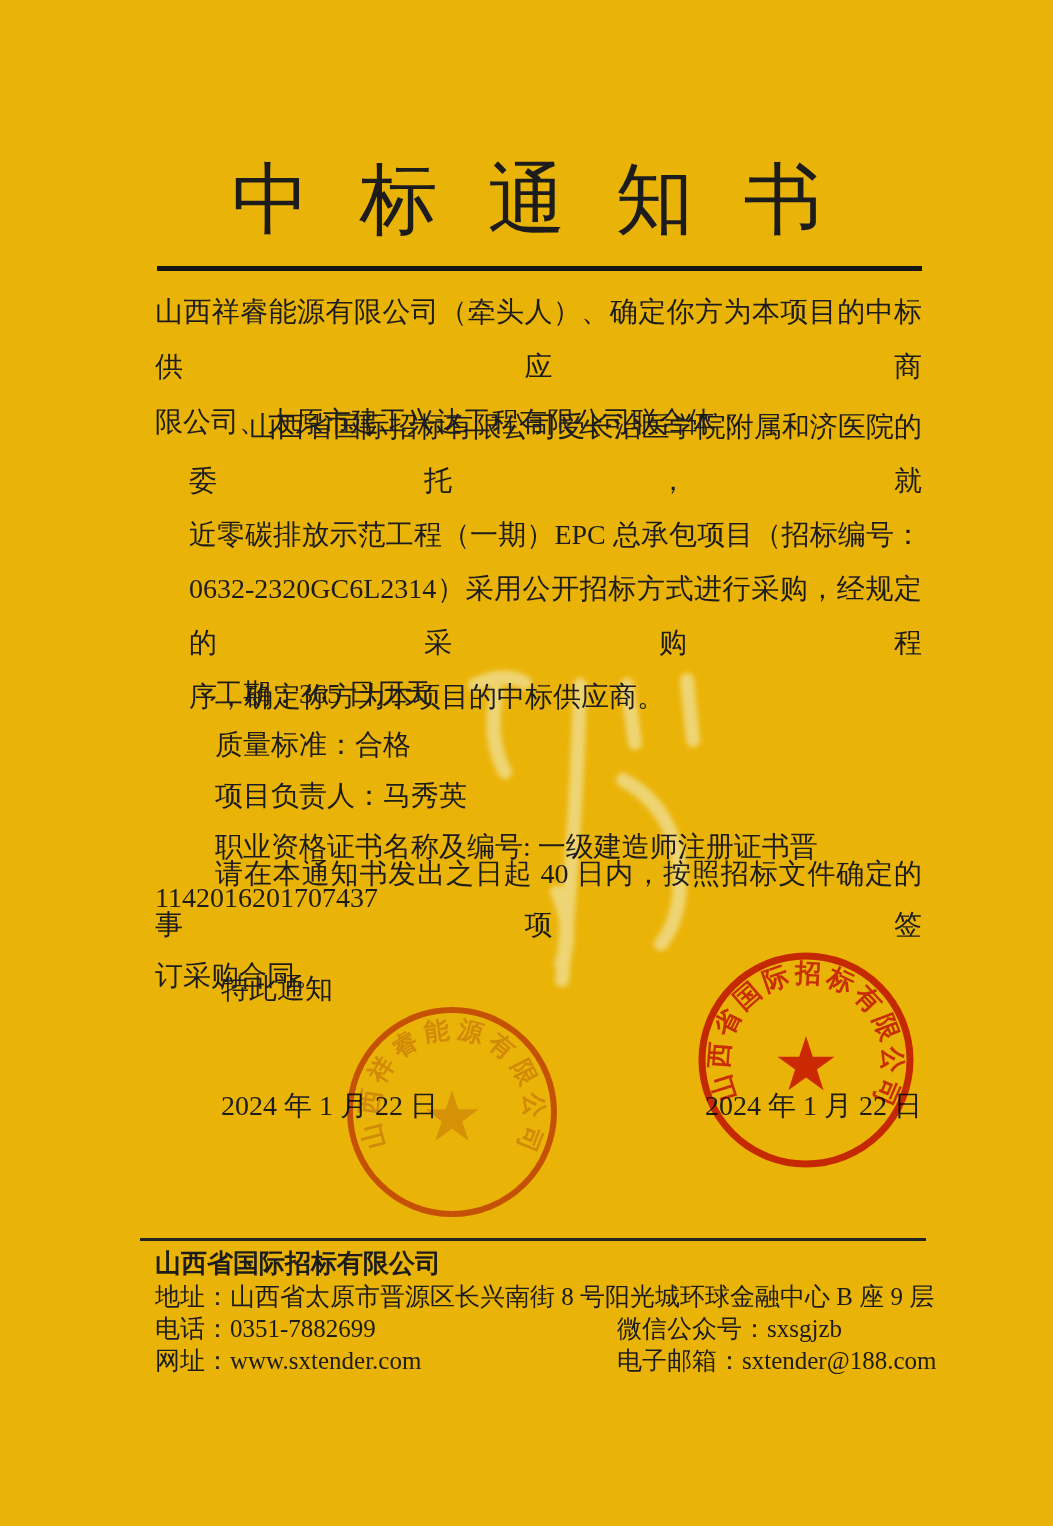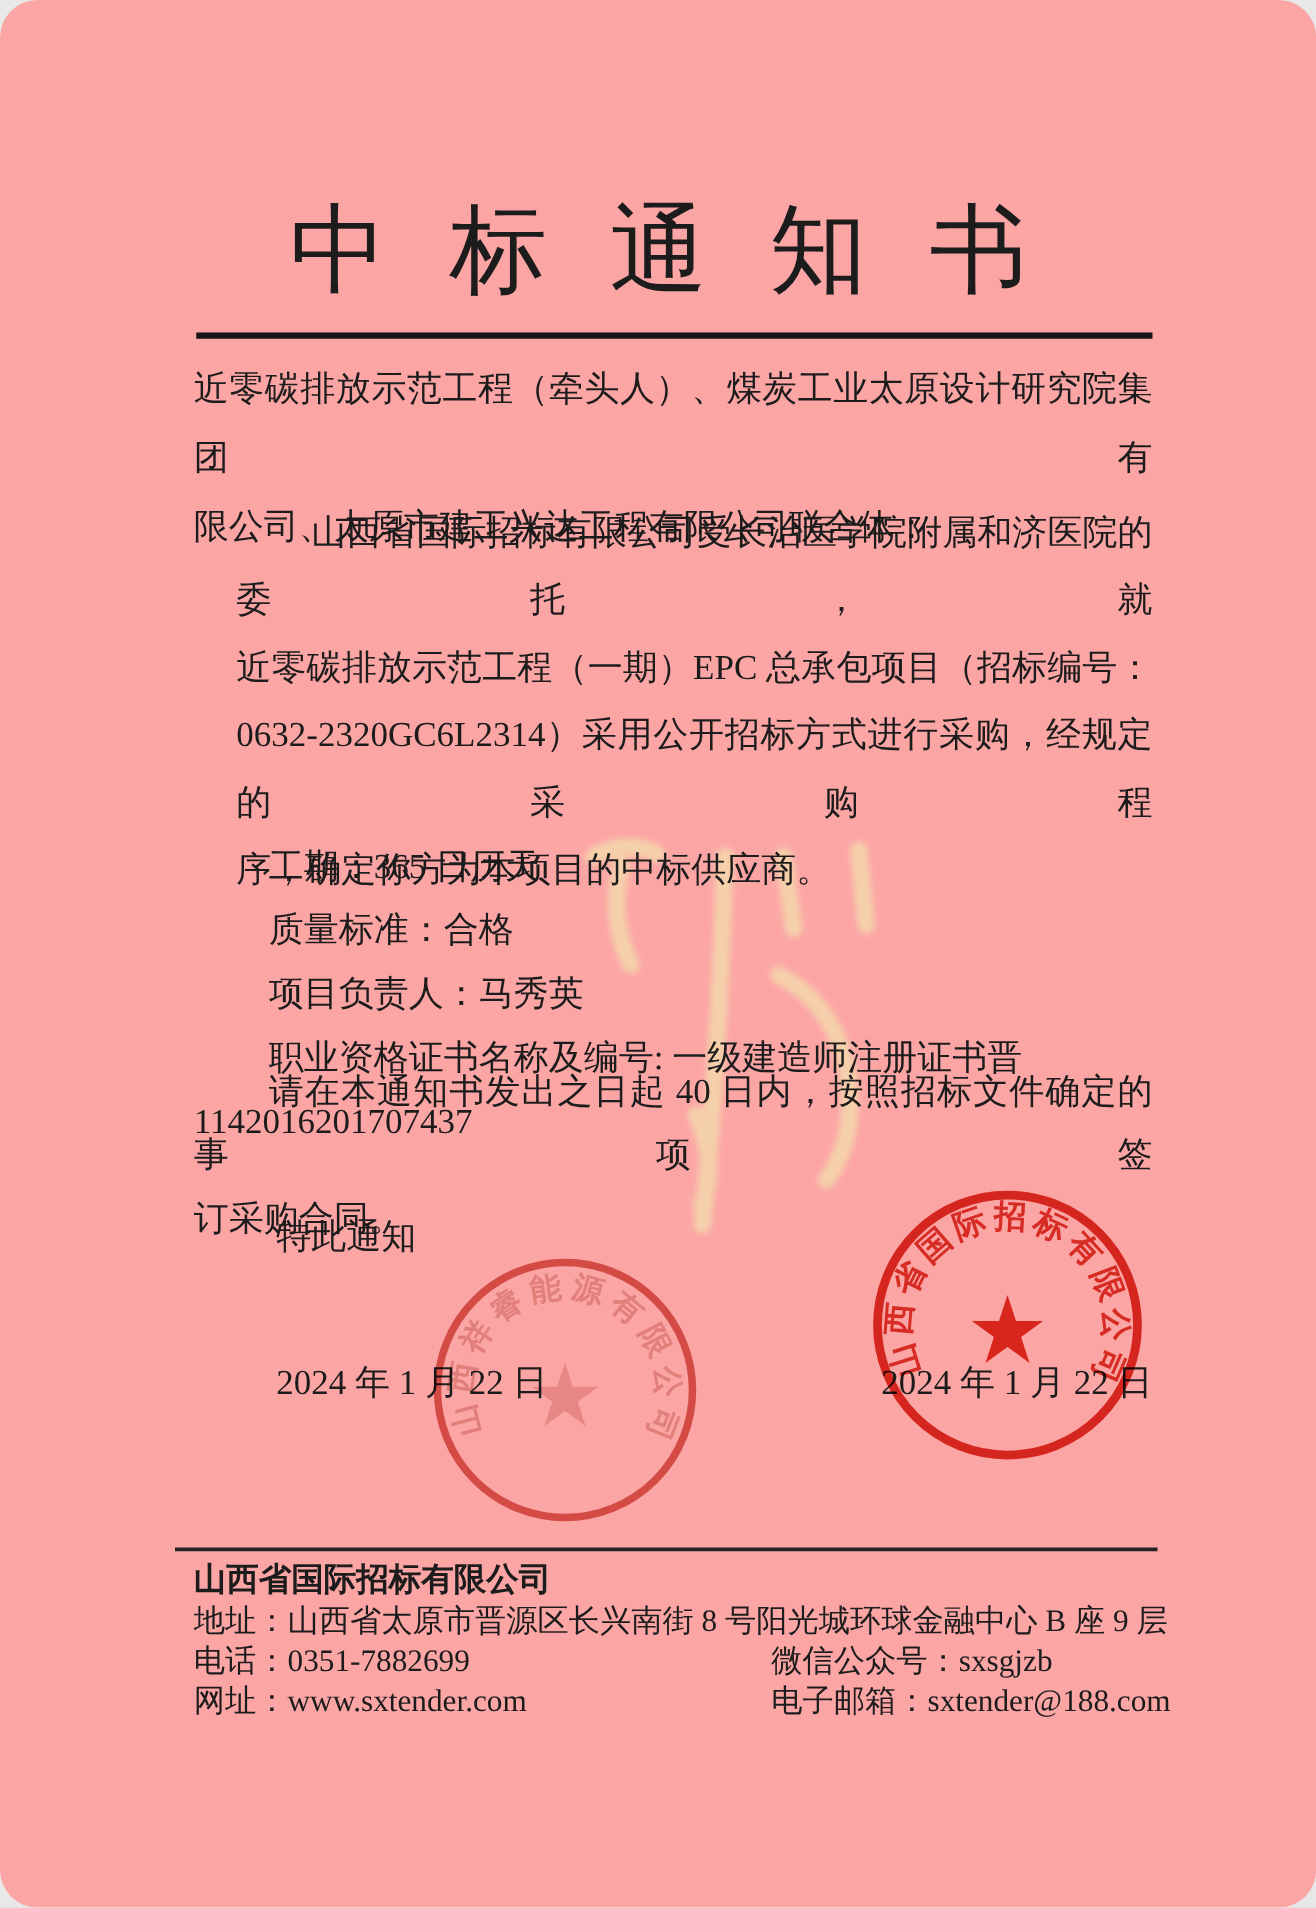--- a/index.html
+++ b/index.html
@@ -1,23 +1,22 @@
 <!DOCTYPE html>
 <html lang="zh" style="--ink: #1c1c1c; --stamp-red: #d4291c; --stamp-star: #da2f1f; --stamp-faint-ring: #cc5043; --stamp-faint-text: #c98a7e; --watermark: #f1e7ae;"><head>
 <meta charset="utf-8">
 <style>
   html,body{margin:0;padding:0;background:#e8e8e8;}
   .page{
     position:relative;
     width:1053px;height:1526px;
-    background:#fca5a5;
+    background:#eab308;
     overflow:hidden;
     font-family:"Liberation Serif","DejaVu Serif",serif;
     color:var(--ink,#1c1c1c);
-    border-radius:30px;
   }
   .abs{position:absolute;}
 
   
   .doc-title{
     top:148px;left:0;width:100%;
     text-align:center;
     font-size:78px;
     letter-spacing:50px;
     padding-left:50px;
@@ -95,21 +94,21 @@
       <filter id="wmblur">
           <feGaussianBlur stdDeviation="2.5"></feGaussianBlur>
         </filter>
     </defs>
   </svg>
 
   <div class="abs doc-title">中标通知书</div>
   <div class="abs rule-top"></div>
 
   <div class="abs textblock" id="recipient">
-    <div class="line stretch">近零碳排放示范工程（牵头人）、煤炭工业太原设计研究院集团有</div>
+    <div class="line stretch">山西祥睿能源有限公司（牵头人）、确定你方为本项目的中标供应商</div>
     <div class="line">限公司、太原市建工兴达工程有限公司联合体：</div>
   </div>
 
   <div class="abs textblock" id="body-par">
     <div class="line indent stretch">山西省国际招标有限公司受长治医学院附属和济医院的委托，就</div>
     <div class="line stretch">近零碳排放示范工程（一期）EPC 总承包项目（招标编号：</div>
     <div class="line stretch">0632-2320GC6L2314）采用公开招标方式进行采购，经规定的采购程</div>
     <div class="line">序，确定你方为本项目的中标供应商。</div>
   </div>
 

